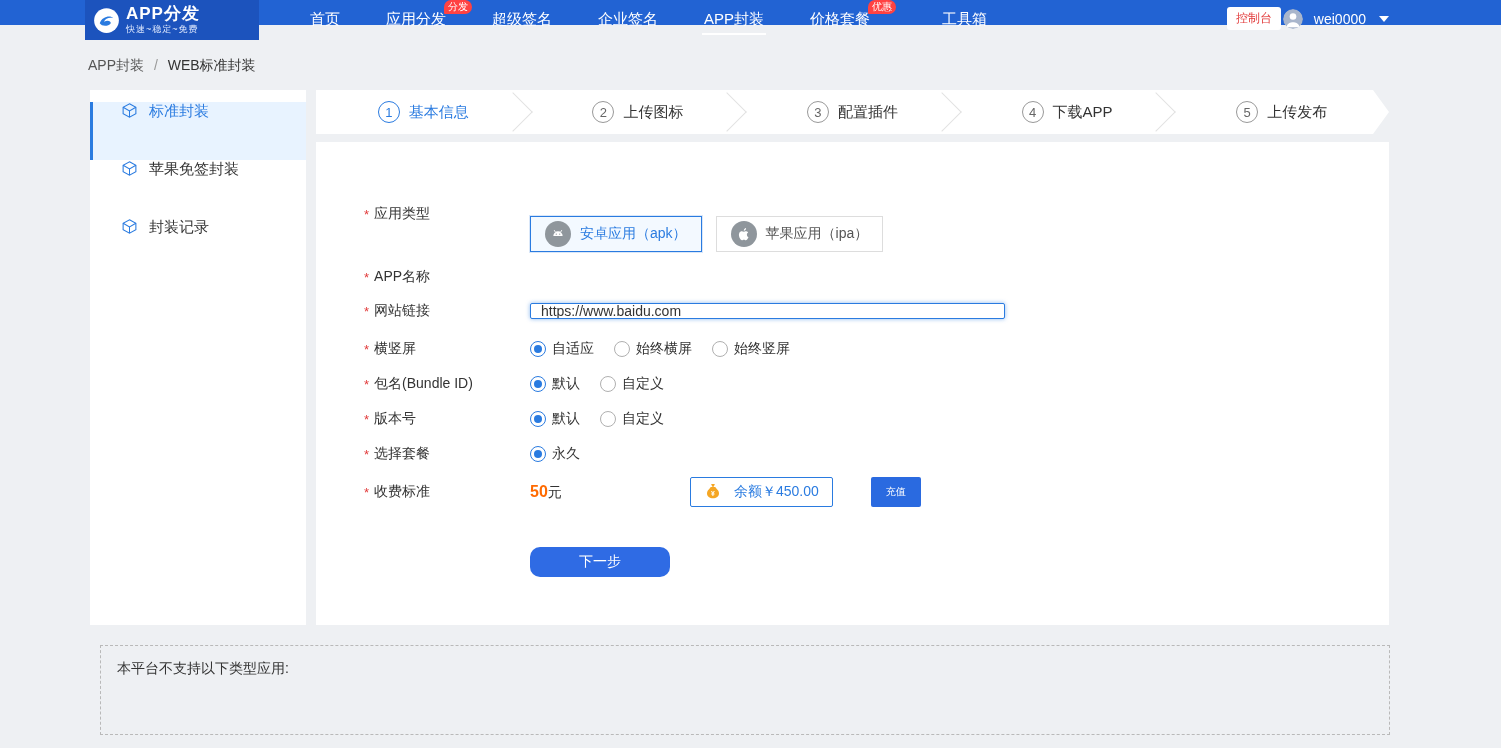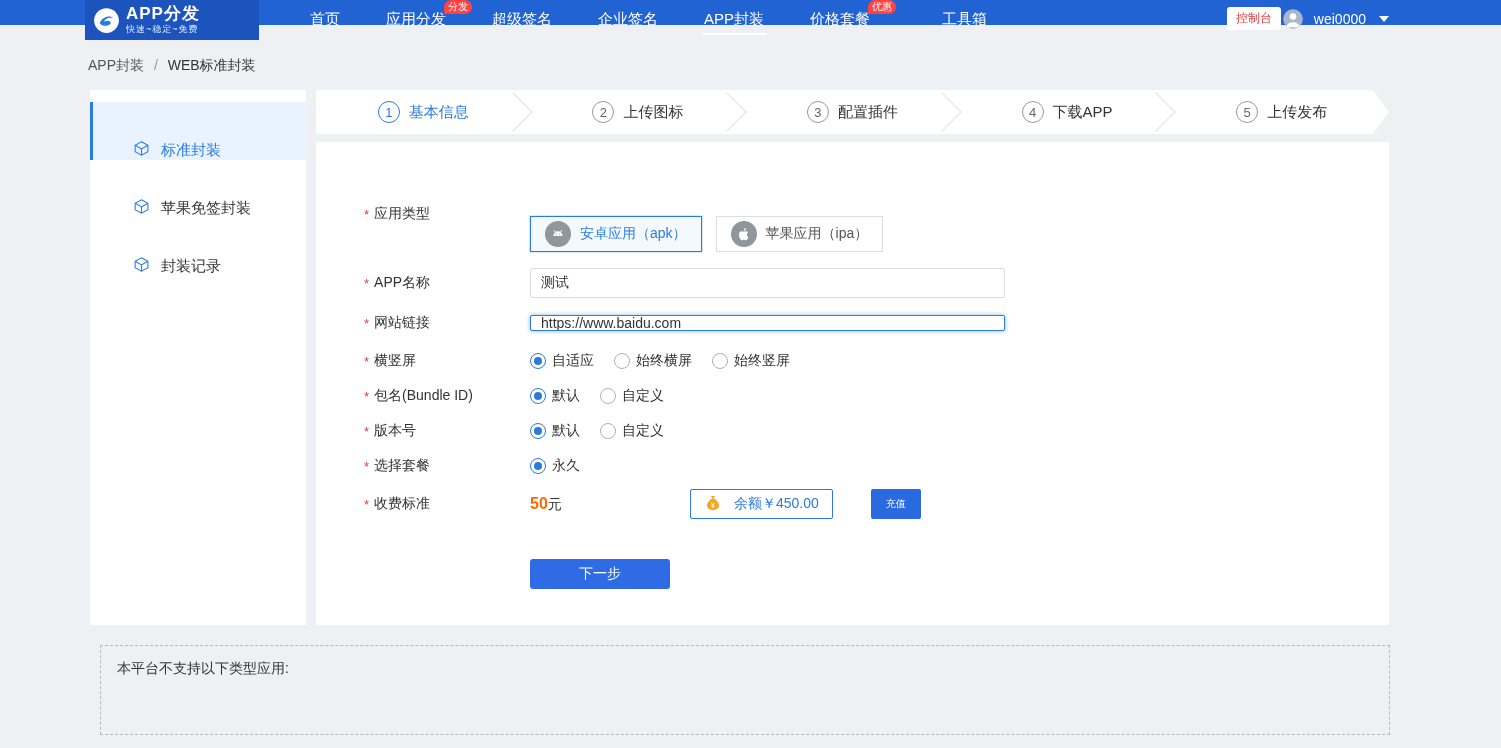--- a/index.html
+++ b/index.html
@@ -31,21 +31,21 @@
   .avatar { width:20px; height:20px; border-radius:50%; overflow:hidden; }
   .caret { width:0; height:0; border-left:5px solid transparent; border-right:5px solid transparent;
            border-top:6px solid #fff; margin-left:2px; }
   
   .breadcrumb { position:absolute; left:88px; top:57px; font-size:14px; }
   .breadcrumb .root { color:#555; cursor:pointer; }
   .breadcrumb .sep { color:#999; margin:0 6px; }
   .breadcrumb .cur { color:#333; }
   
   .sidebar { position:absolute; left:90px; top:90px; width:216px; height:535px; background:#fff; padding-top:12px; }
-  .side-item { height:58px; display:flex; align-items:flex-end; padding-left:40px; gap:11px;
+  .side-item { height:58px; display:flex; align-items:flex-start; padding-left:28px; gap:11px;
                font-size:15px; color:#333; cursor:pointer; border-left:3px solid transparent; }
   .side-item.active { background:#e8f3ff; color:#2a7be0; border-left-color:#2a7be0; }
   
   .steps { position:absolute; left:316px; top:90px; width:1073px; height:44px; background:#fff; display:flex;
            clip-path: polygon(0 0, calc(100% - 16px) 0, 100% 50%, calc(100% - 16px) 100%, 0 100%); }
   .step { flex:1; display:flex; align-items:center; justify-content:center; gap:9px; position:relative;
           font-size:15px; color:#333; cursor:pointer; }
   .step .num { width:22px; height:22px; border:1px solid #999; border-radius:50%; display:flex;
                align-items:center; justify-content:center; font-size:13px; color:#666; flex-shrink:0; }
   .step.active { color:#2a7be0; }
@@ -74,21 +74,21 @@
   .rdot.on { border-color:#2a7be0; }
   .rdot.on::after { content:""; position:absolute; left:3px; top:3px; right:3px; bottom:3px;
                     border-radius:50%; background:#2a7be0; }
   .price-wrap { width:160px; font-size:14px; }
   .price-num { color:#ff6a00; font-size:16px; font-weight:bold; }
   .balance { display:flex; align-items:center; gap:12px; height:30px; padding:0 13px; border:1px solid #2a7be0;
              color:#2a7be0; font-size:14px; border-radius:2px; background:#fff; margin-right:38px; cursor:pointer; }
   .recharge { width:50px; height:30px; background:#2a6ae0; color:#fff; font-size:10px; border:none;
               border-radius:2px; cursor:pointer; font-family:inherit; }
   .next-btn { display:block; margin:40px 0 0 166px; width:140px; height:30px; background:#2f6be4; color:#fff;
-              font-size:14px; border:none; border-radius:3px; cursor:pointer; font-family:inherit; }
+              font-size:14px; border:none; border-radius:10px; cursor:pointer; font-family:inherit; }
   
   .notice { position:absolute; left:100px; top:645px; width:1290px; min-height:90px; border:1px dashed #b9b9b9;
             padding:9px 16px; font-size:14px; color:#333; line-height:27px; }
   .notice .hl { color:#e23b3b; }
   .notice a { color:#2a7be0; text-decoration:none; cursor:pointer; }
 </style>
 </head>
 <body>
 
 <div class="navbar">
@@ -240,21 +240,20 @@
       </span>
       <span>苹果应用（ipa）</span>
     </button>
   </div>
 
   <div class="row mt16">
     <div class="flabel">
       <span class="req">*</span>
       <span>APP名称</span>
     </div>
-    <input type="text" class="text-input" value="测试" style="">
   </div>
 
   <div class="row mt16">
     <div class="flabel">
       <span class="req">*</span>
       <span>网站链接</span>
     </div>
     <input type="text" class="text-input focused" value="https://www.baidu.com" style="">
   </div>
 

